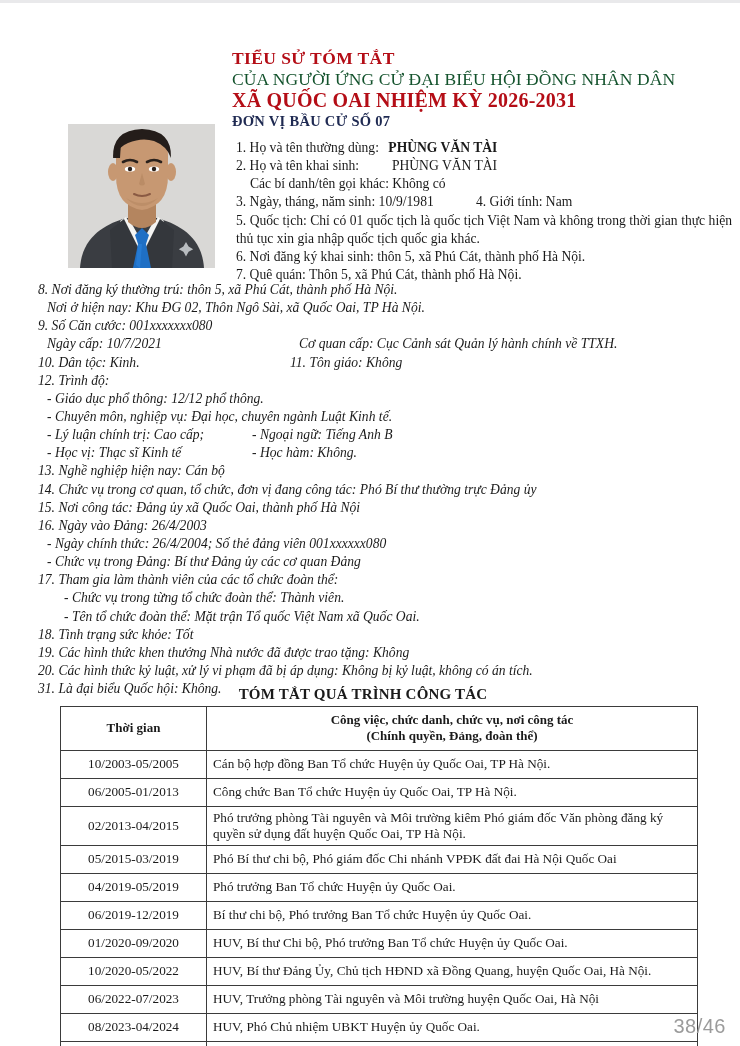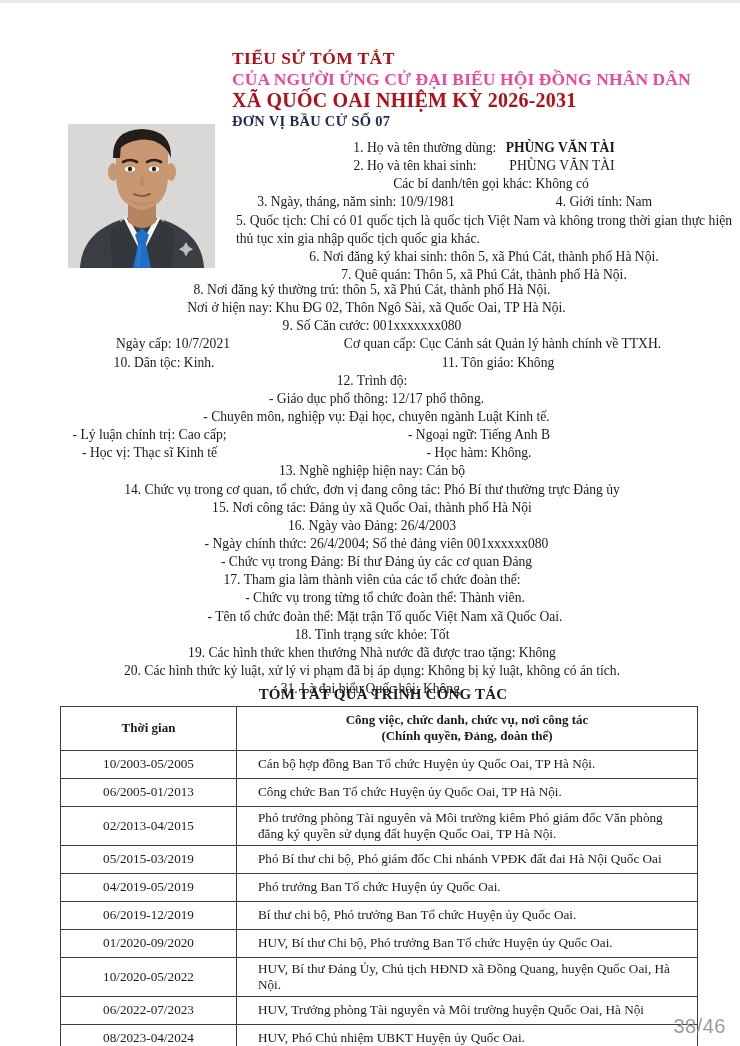--- a/index.html
+++ b/index.html
@@ -37,22 +37,22 @@
   }
   .header .l1 {
     font-size: 17.5px;
     font-weight: bold;
     color: #b40d16;
     letter-spacing: .4px;
     line-height: 1.18;
   }
   .header .l2 {
     font-size: 17.5px;
-    font-weight: bold;
-    color: #ec4899;
+    font-weight: normal;
+    color: #14532d;
     letter-spacing: .1px;
     line-height: 1.18;
   }
   .header .l3 {
     font-size: 20px;
     font-weight: bold;
     color: #b40d16;
     letter-spacing: .2px;
     line-height: 1.18;
   }
@@ -84,22 +84,23 @@
     font-size: 13.6px;
     line-height: 1.335;
   }
   .full-block {
     position: absolute;
     left: 38px;
     top: 281px;
     width: 668px;
     font-size: 13.6px;
     line-height: 1.335;
-  }
-  .line { white-space: normal; text-align: center; }
+    font-style: italic;
+  }
+  .line { white-space: normal; }
   .b { font-weight: bold; }
   .just {
     text-align: justify;
     text-justify: inter-word;
   }
   .ml1 { margin-left: 14px; }
   .ml2 { margin-left: 9px; }
   .ml3 { margin-left: 26px; }
   .two-col {
     display: flex;
@@ -107,42 +108,42 @@
   .two-col .c1 { width: 252px; flex: 0 0 252px; }
   .two-col .c2 { flex: 1 1 auto; }
   .two-col-b .c1 { width: 205px; flex: 0 0 205px; }
   .two-col-d .c1 { width: 240px; flex: 0 0 240px; }
   .nm { display: inline-block; }
   .name-gap { display: inline-block; width: 26px; }
 
   
   .table-title {
     position: absolute;
-    left: 64px;
+    left: 44px;
     top: 686px;
     width: 638px;
     text-align: center;
     font-size: 15px;
     font-weight: bold;
     letter-spacing: .2px;
   }
 
   
   table.career {
     position: absolute;
     left: 60px;
     top: 706px;
     width: 638px;
     border-collapse: collapse;
     font-size: 13.2px;
   }
   table.career th,
   table.career td {
     border: 1px solid #3b3b3b;
-    padding: 3px 21px;
+    padding: 3px 6px;
     vertical-align: middle;
   }
   table.career th {
     font-weight: bold;
     text-align: center;
     font-size: 13px;
     line-height: 1.25;
     padding: 5px 4px;
   }
   table.career th.c-time { width: 133px; }
@@ -251,21 +252,21 @@
     <div class="line">9. Số Căn cước: 001xxxxxxx080</div>
     <div class="line two-col">
       <span class="c1 ml2">Ngày cấp: 10/7/2021</span>
       <span class="c2">Cơ quan cấp: Cục Cảnh sát Quản lý hành chính về TTXH.</span>
     </div>
     <div class="line two-col">
       <span class="c1">10. Dân tộc: Kinh.</span>
       <span class="c2">11. Tôn giáo: Không</span>
     </div>
     <div class="line">12. Trình độ:</div>
-    <div class="line ml2">- Giáo dục phổ thông: 12/17 phổ thông.</div>
+    <div class="line ml2">- Giáo dục phổ thông: 12/12 phổ thông.</div>
     <div class="line ml2">- Chuyên môn, nghiệp vụ: Đại học, chuyên ngành Luật Kinh tế.</div>
     <div class="line two-col two-col-b">
       <span class="c1 ml2">- Lý luận chính trị: Cao cấp;</span>
       <span class="c2">- Ngoại ngữ: Tiếng Anh B</span>
     </div>
     <div class="line two-col two-col-b">
       <span class="c1 ml2">- Học vị: Thạc sĩ Kinh tế</span>
       <span class="c2">- Học hàm: Không.</span>
     </div>
     <div class="line">13. Nghề nghiệp hiện nay: Cán bộ</div>

